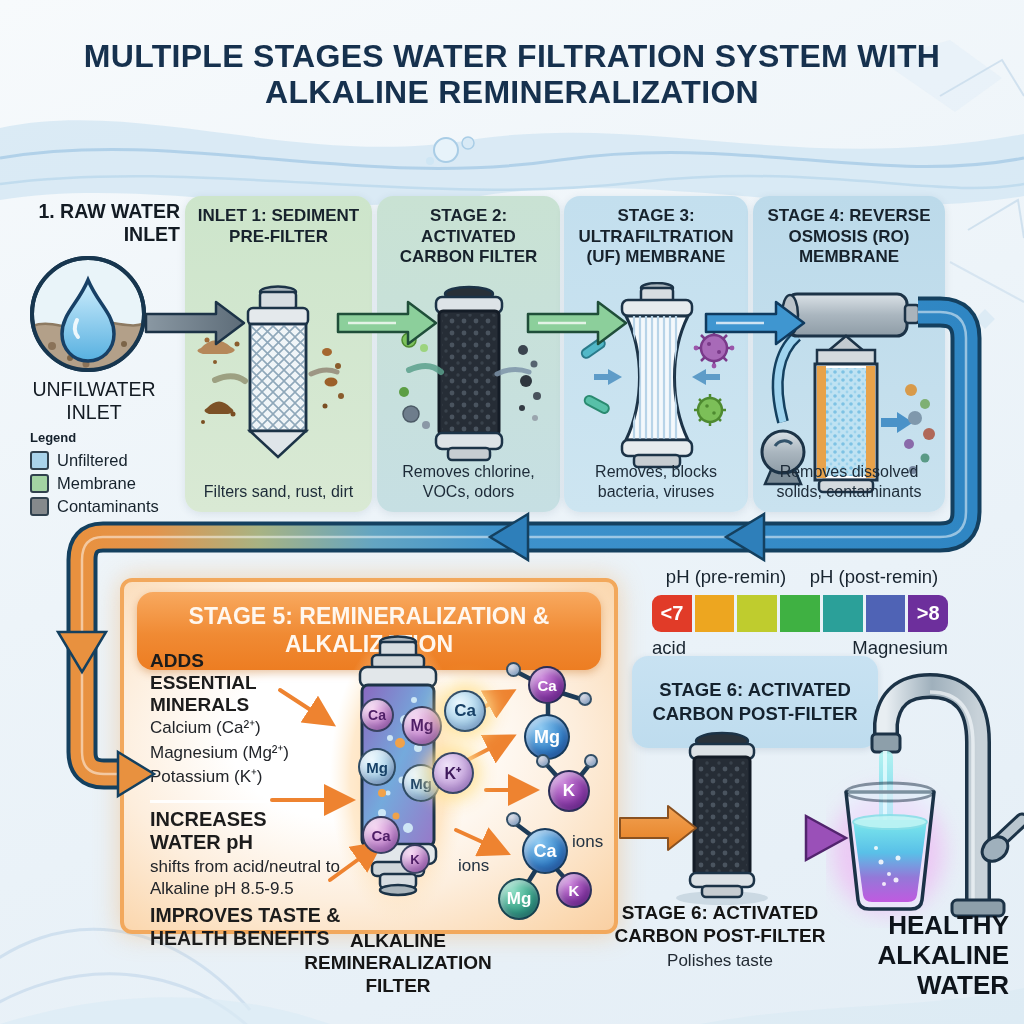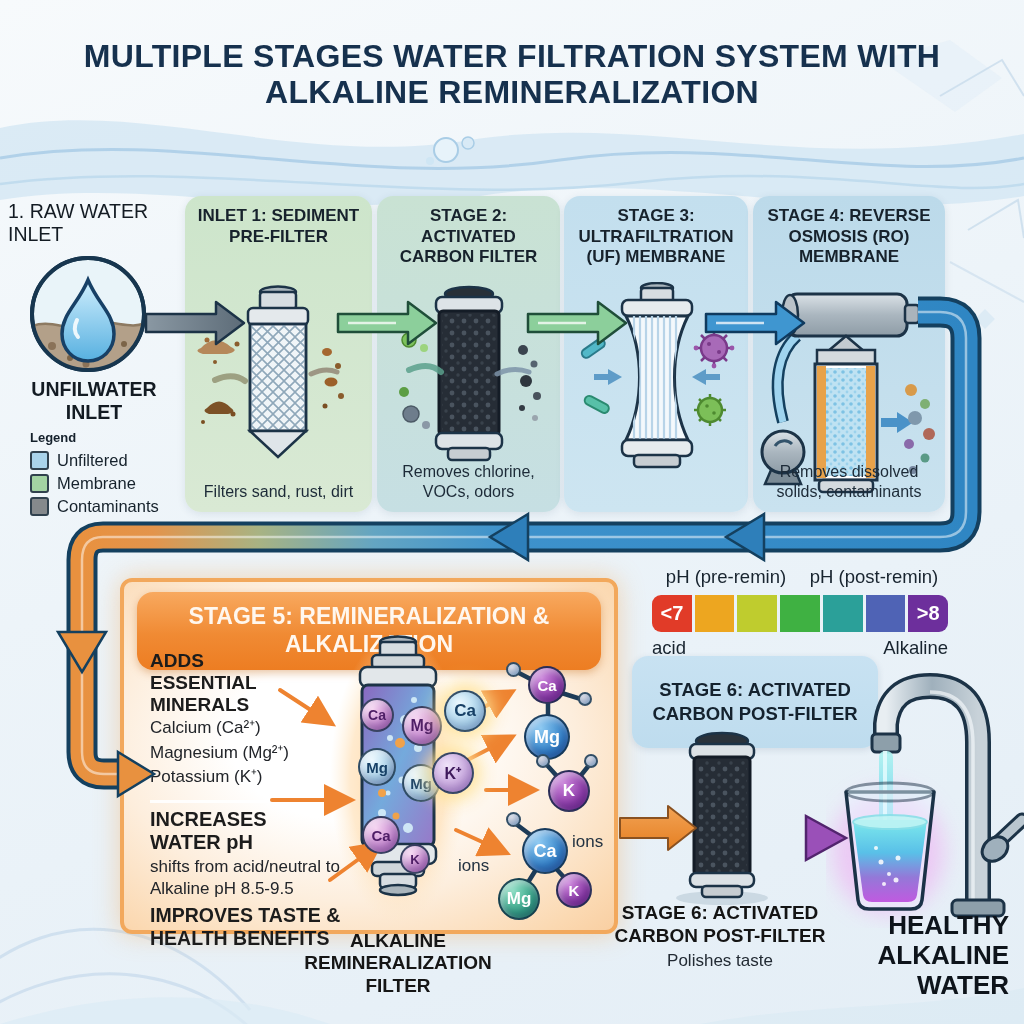--- a/index.html
+++ b/index.html
@@ -8,23 +8,23 @@
     background:linear-gradient(160deg,#f7fafc 0%,#edf4f9 45%,#e4eef6 100%);}
   svg{display:block;}
   .main-title{position:absolute;top:38px;left:50%;transform:translateX(-50%);width:904px;
     text-align:center;font-size:32px;font-weight:800;color:#16314e;line-height:1.14;letter-spacing:.3px;z-index:3;}
   .panel{position:absolute;top:196px;height:316px;border-radius:16px;z-index:1;box-shadow:0 2px 8px rgba(30,60,90,.10);}
   .panel-title{position:absolute;top:10px;left:6px;right:6px;text-align:center;font-weight:bold;
     font-size:17px;line-height:1.22;color:#17222c;z-index:3;}
   .panel-desc{position:absolute;bottom:10px;left:4px;right:4px;text-align:center;font-size:16px;
     line-height:1.25;color:#1d2b38;z-index:3;}
   .panel-art{position:absolute;top:86px;left:0;z-index:2;}
-  .inlet-heading{position:absolute;left:8px;top:200px;width:172px;text-align:left;font-weight:normal;
+  .inlet-heading{position:absolute;left:8px;top:200px;width:172px;text-align:right;font-weight:bold;
     font-size:19.5px;color:#131b23;line-height:1.2;z-index:3;}
-  .inlet-label{position:absolute;left:8px;top:378px;width:172px;text-align:center;font-weight:bold;
+  .inlet-label{position:absolute;left:8px;top:378px;width:172px;text-align:center;font-weight:normal;
     font-size:19.5px;color:#131b23;line-height:1.2;z-index:3;}
   .legend{position:absolute;left:30px;top:430px;z-index:3;}
   .legend-title{font-weight:bold;font-size:13px;color:#14202b;margin-bottom:4px;}
   .legend-row{display:flex;align-items:center;gap:8px;height:23px;}
   .legend-swatch{width:19px;height:19px;border-radius:3px;border:2px solid #30414e;box-sizing:border-box;}
   .legend-label{font-size:16.5px;color:#16222c;}
   .stage5-box{position:absolute;left:120px;top:578px;width:498px;height:356px;border-radius:12px;
     border:4px solid #f2a85c;box-sizing:border-box;z-index:2;
     background:radial-gradient(ellipse at 45% 45%, #ffffff 30%, #fdeedd 60%, #fbd9b2 88%, #f9cfa2 100%);
     box-shadow:0 0 26px rgba(245,170,90,.45);}
@@ -244,20 +244,21 @@
         <circle cx="168" cy="66" r="2.4" fill="#9a55aa"></circle>
       <circle cx="145" cy="62" r="2" fill="#7a3a8a"></circle>
         <circle cx="155" cy="70" r="2" fill="#7a3a8a"></circle>
       <g stroke="#4e8a30" stroke-width="2.5">
         <circle cx="146" cy="128" r="12" fill="#7cbf58"></circle>
         <path d="M146,112 L146,116 M146,140 L146,144 M130,128 L134,128 M158,128 L162,128 M135,117 L138,120 M154,136 L157,139 M135,139 L138,136 M154,120 L157,117"></path>
       </g>
       <circle cx="143" cy="124" r="1.8" fill="#4e8a30"></circle>
         <circle cx="150" cy="131" r="1.8" fill="#4e8a30"></circle>
     </svg>
+    <div class="panel-desc">Removes, blocks bacteria, viruses</div>
   </div>
 
   <div class="panel" style="left:753px;width:192px;background:linear-gradient(180deg,#bcdaea,#c9e2ef);">
     <div class="panel-title">STAGE 4: REVERSE OSMOSIS (RO) MEMBRANE</div>
     <svg class="panel-art" width="192" height="222" viewBox="0 0 192 222">
       <defs>
         <linearGradient id="gMetal" x1="0" y1="0" x2="0" y2="1">
           <stop offset="0" stop-color="#dbe2e7"></stop>
             <stop offset="0.5" stop-color="#aab6bf"></stop>
             <stop offset="1" stop-color="#8e9ca6"></stop>
@@ -398,21 +399,21 @@
       <div class="ph-seg" style="background: rgb(191, 204, 46);"></div>
       <div class="ph-seg" style="background: rgb(63, 177, 66);"></div>
       <div class="ph-seg" style="background: rgb(43, 160, 153);"></div>
       <div class="ph-seg" style="background: rgb(79, 99, 181);"></div>
       <div class="ph-seg" style="background: rgb(109, 47, 156);">
           <span>&gt;8</span>
         </div>
     </div>
     <div class="ph-foot">
       <span>acid</span>
-      <span>Alkaline</span>
+      <span>Magnesium</span>
     </div>
   </div>
 
   <div class="stage6-box">STAGE 6: ACTIVATED CARBON POST-FILTER</div>
   <svg class="art2" style="left:650px;top:730px;" width="146" height="176" viewBox="0 0 146 176">
     <defs>
       <pattern id="pdots6" width="12" height="12" patternUnits="userSpaceOnUse">
         <circle cx="3" cy="3" r="2.4" fill="#4a545f"></circle>
           <circle cx="9" cy="9" r="1.7" fill="#39424c"></circle>
       </pattern>

